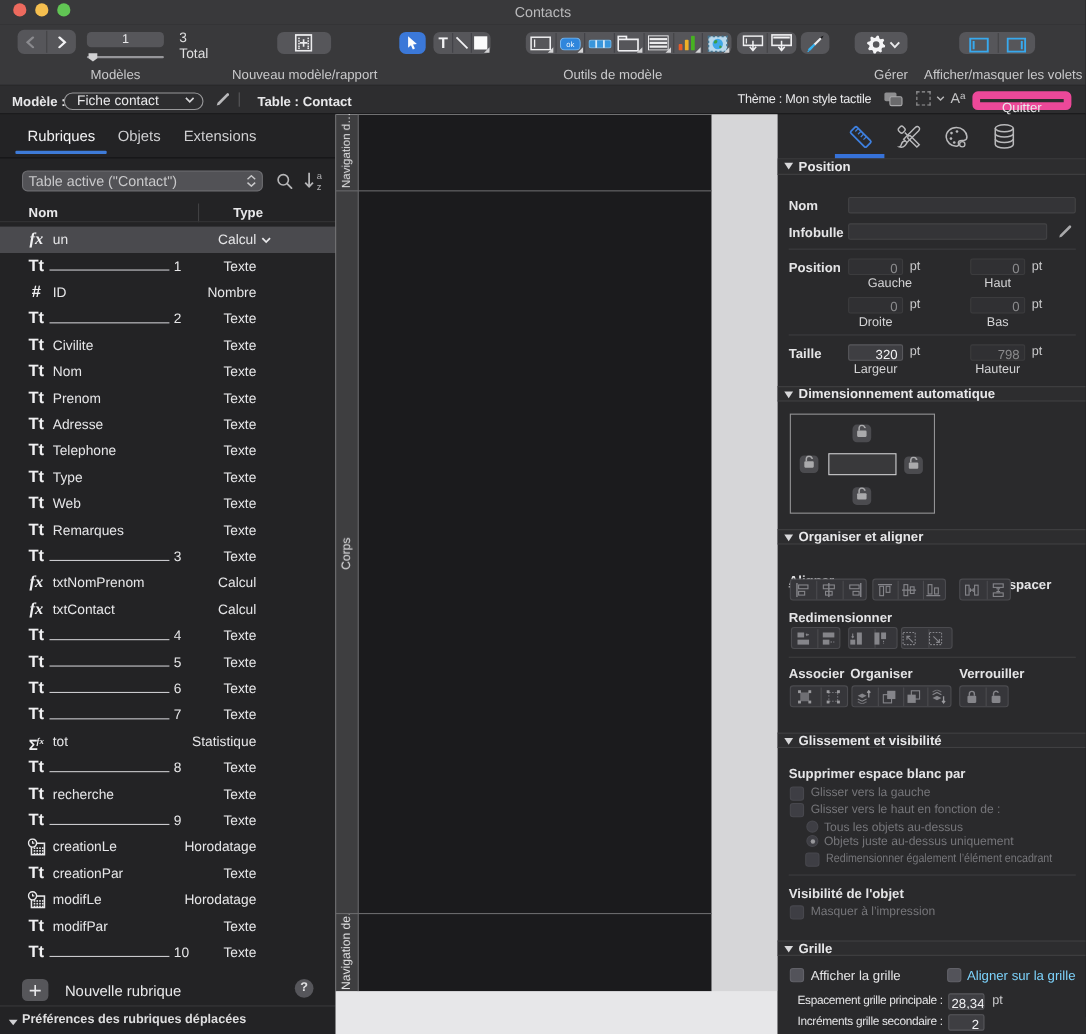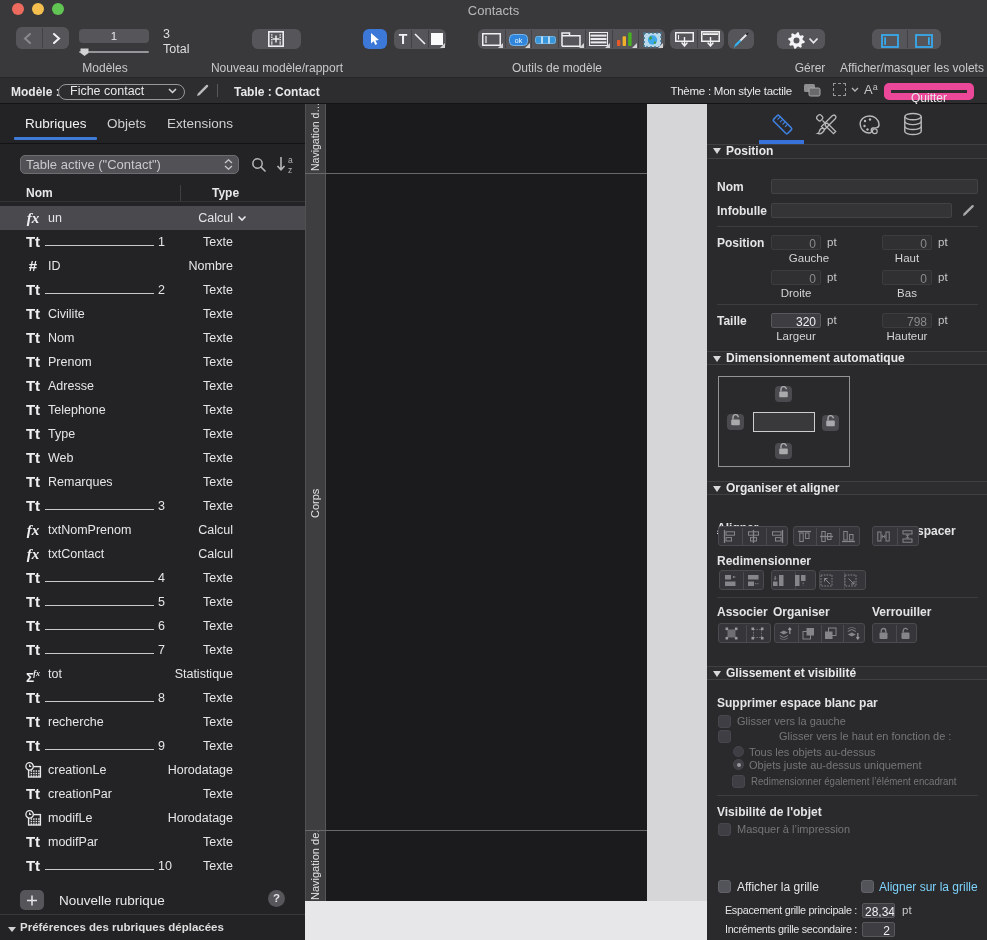--- a/index.html
+++ b/index.html
@@ -760,33 +760,37 @@
       </svg>
 
     <div class="sechead abs" style="top:562px;">
         <span class="tri"></span>
         <span class="st">Glissement et visibilité</span>
       </div>
     <div class="blabel abs" style="left:10px;top:592px;">Supprimer espace blanc par</div>
     <div class="cb dim abs" style="left:11px;top:611px;"></div>
     <div class="dimtext abs" style="left:30px;top:611px;">Glisser vers la gauche</div>
     <div class="cb dim abs" style="left:11px;top:626px;"></div>
-    <div class="dimtext abs" style="left:30px;top:626px;margin-left:42px;">Glisser vers le haut en fonction de :</div>
+    <div class="dimtext abs" style="left:30px;top:626px;">Glisser vers le haut en fonction de :</div>
     <div class="radio abs" style="left:26px;top:642px;"></div>
     <div class="dimtext abs" style="left:42px;top:642px;">Tous les objets au-dessus</div>
     <div class="radio abs" style="left:26px;top:655px;"></div>
     <div class="abs" style="left:29.5px;top:658.5px;width:4px;height:4px;border-radius:50%;background:#98989c;"></div>
     <div class="dimtext abs" style="left:42px;top:655px;">Objets juste au-dessus uniquement</div>
     <div class="cb dim abs" style="left:25px;top:671px;"></div>
     <div class="dimtext abs" style="left:44px;top:671px;font-size:11px;transform:scaleX(0.88);transform-origin:0 0;">Redimensionner également l’élément encadrant</div>
     <div class="divline abs" style="left:10px;top:691px;width:261px;"></div>
     <div class="blabel abs" style="left:10px;top:701px;">Visibilité de l'objet</div>
     <div class="cb dim abs" style="left:11px;top:719px;"></div>
     <div class="dimtext abs" style="left:30px;top:719px;">Masquer à l’impression</div>
 
+    <div class="sechead abs" style="top:751px;">
+        <span class="tri"></span>
+        <span class="st">Grille</span>
+      </div>
     <div class="cb abs" style="left:11px;top:776px;"></div>
     <div class="abs" style="left:30px;top:776px;font-size:12px;color:#e4e4e6;">Afficher la grille</div>
     <div class="cb abs" style="left:154px;top:776px;"></div>
     <div class="abs" style="left:172px;top:776px;font-size:12px;color:#7dd3fc;">Aligner sur la grille</div>
     <div class="abs" style="right:130px;top:800px;white-space:nowrap;font-size:10.8px;letter-spacing:-0.3px;color:#e4e4e6;">Espacement grille principale :</div>
     <div class="inp abs" style="left:155px;top:799px;width:33px;height:15px;background:#3e3e42;border-color:#58585c;overflow:hidden;">
         <span style="position:absolute;left:2px;top:1px;font-size:12px;color:#f0f0f2;white-space:nowrap;">28,346</span>
       </div>
     <div class="pt abs" style="left:195px;top:800px;">pt</div>
     <div class="abs" style="right:130px;top:819px;white-space:nowrap;font-size:10.8px;letter-spacing:-0.3px;color:#e4e4e6;">Incréments grille secondaire :</div>

